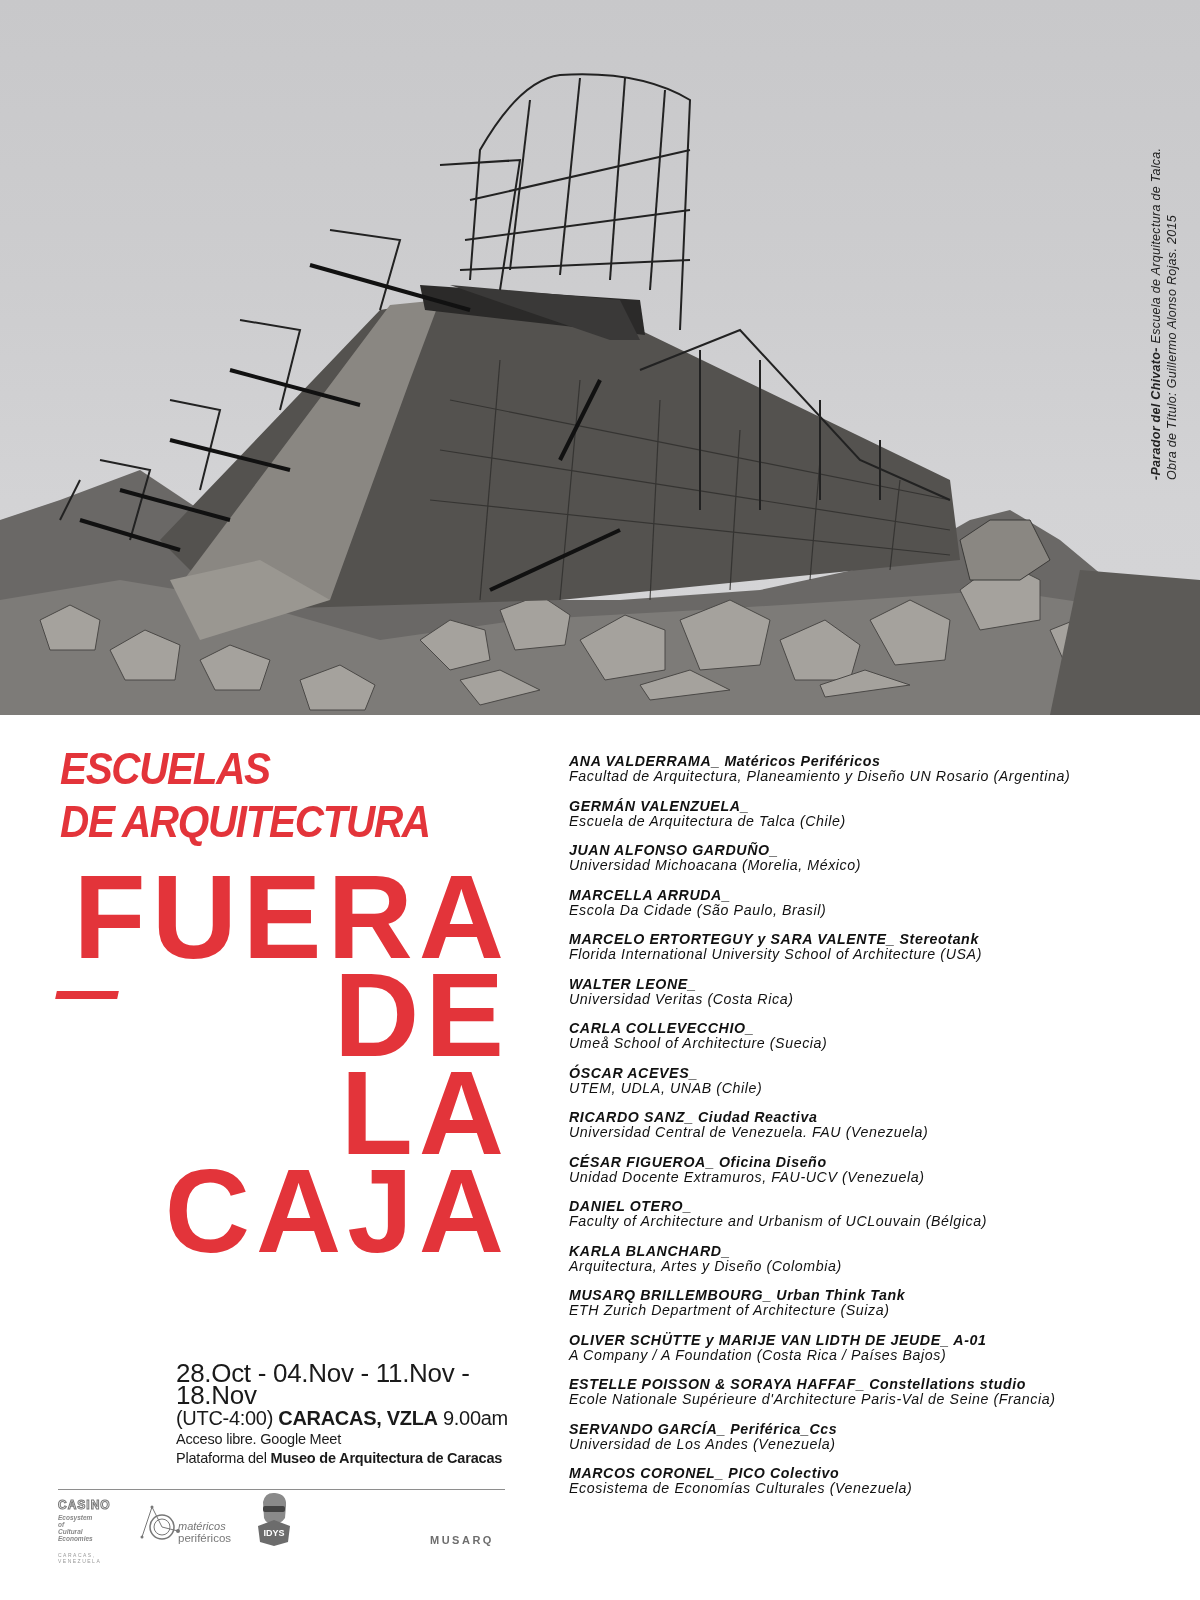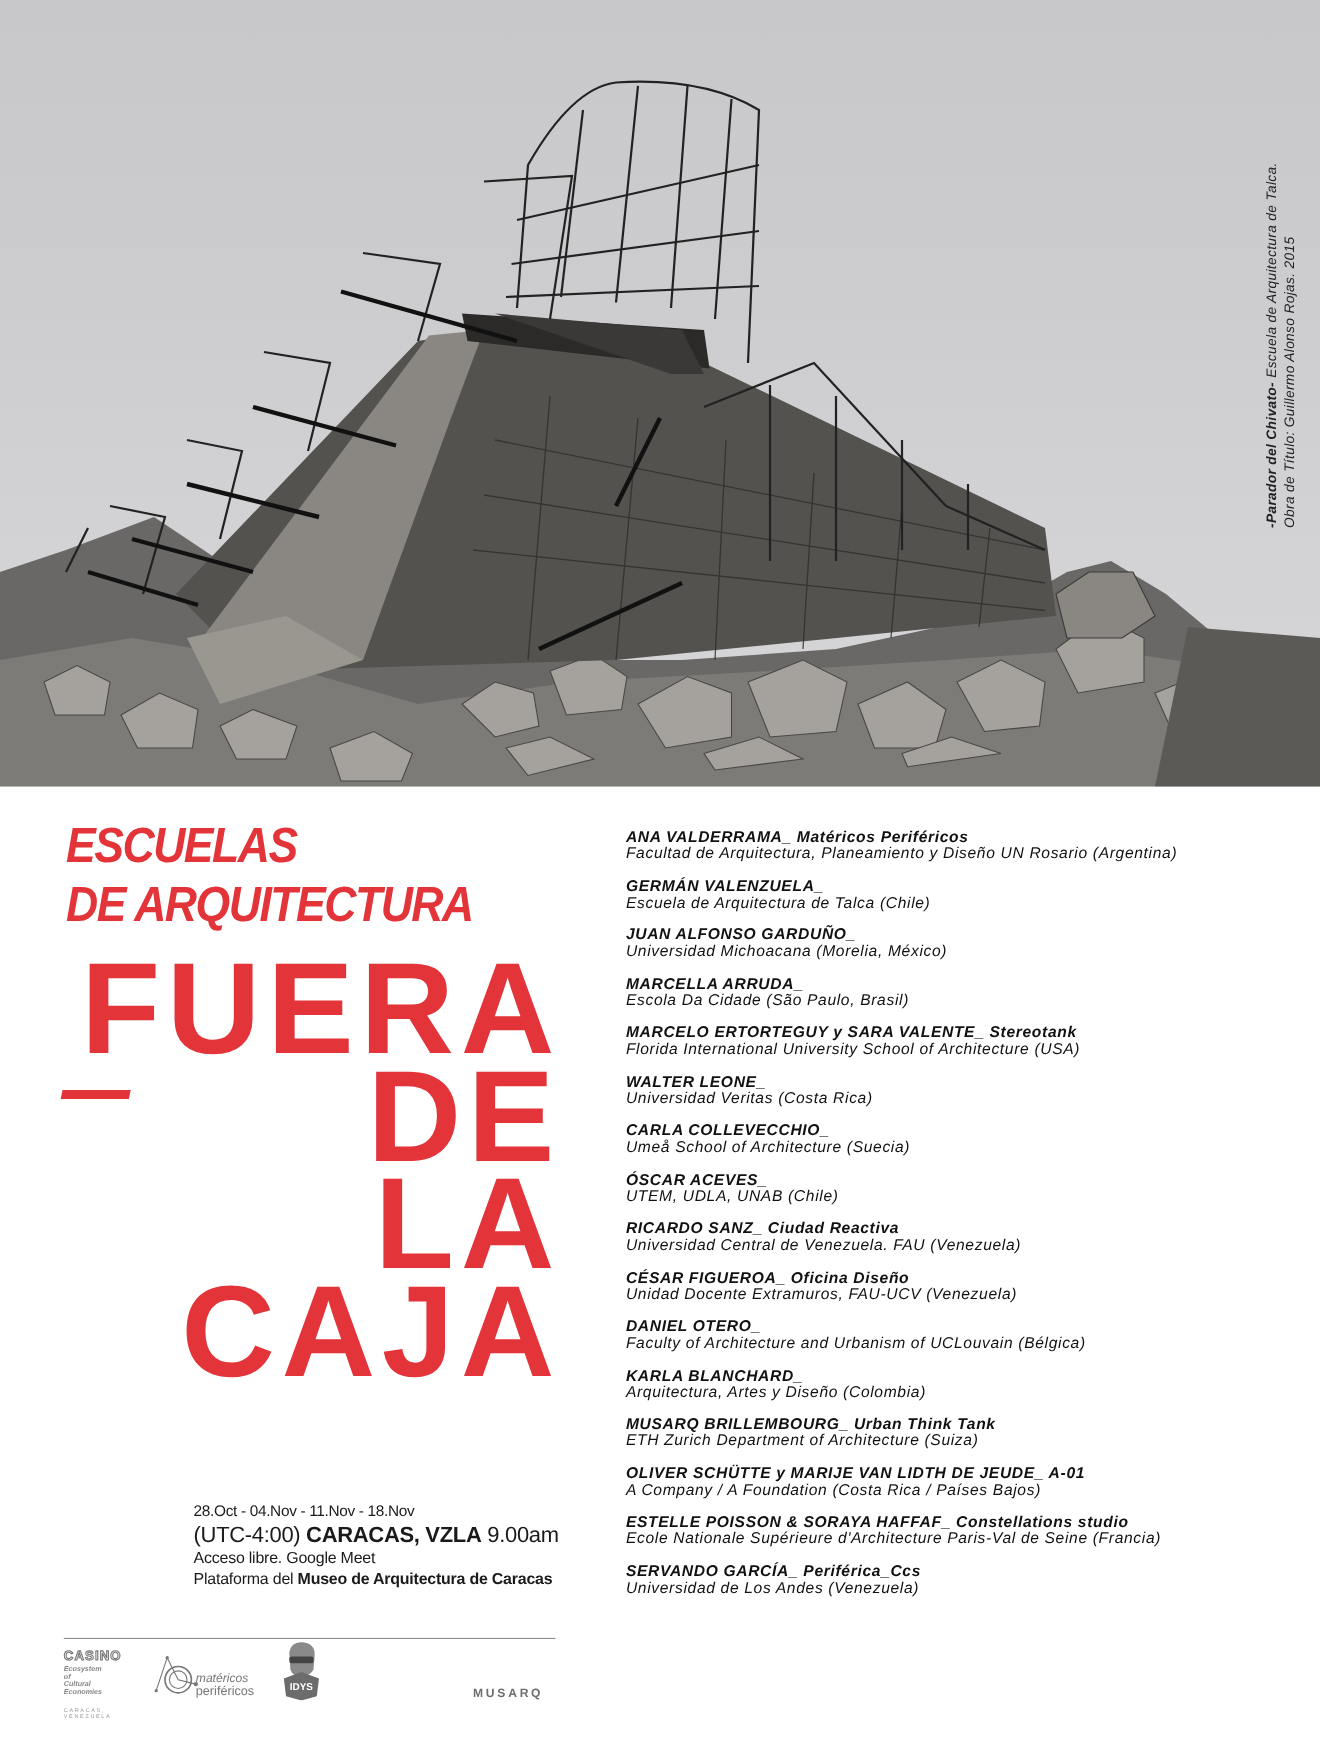--- a/index.html
+++ b/index.html
@@ -36,21 +36,21 @@
   .title-big .line { display: block; }
   .dash-bar {
     position: absolute; left: 56px; top: 991px; width: 62px; height: 8px; background: #e3343a;
     transform: skewX(-12deg);
   }
 
   
   .event {
     position: absolute; left: 176px; top: 1362px; width: 340px; color: #1a1a1a;
   }
-  .event .dates { font-size: 14px; line-height: 22px; letter-spacing: -0.3px; }
+  .event .dates { font-size: 26px; line-height: 22px; letter-spacing: -0.3px; }
   .event .place { font-size: 20px; line-height: 24px; letter-spacing: -0.3px; }
   .event .place b { font-weight: bold; text-align: right; }
   .event .small { font-size: 14.5px; line-height: 19px; letter-spacing: -0.2px; }
   .event .small b { font-weight: bold; text-align: center; }
 
   
   .footer-rule { position: absolute; left: 58px; top: 1489px; width: 447px; height: 1px; background: #8e8e8e; }
   .logo-casino { position: absolute; left: 58px; top: 1496px; width: 70px; color: #777; }
   .logo-casino .name { font-size: 12px; font-weight: bold; letter-spacing: 1px; color: #fff;
     -webkit-text-stroke: 1px #777; line-height: 18px; }
@@ -278,13 +278,17 @@
       <div class="affil">A Company / A Foundation (Costa Rica / Países Bajos)</div>
     </div>
   <div class="speaker">
       <div class="name">ESTELLE POISSON &amp; SORAYA HAFFAF_  Constellations studio</div>
       <div class="affil">Ecole Nationale Supérieure d'Architecture Paris-Val de Seine (Francia)</div>
     </div>
   <div class="speaker">
       <div class="name">SERVANDO GARCÍA_  Periférica_Ccs</div>
       <div class="affil">Universidad de Los Andes (Venezuela)</div>
     </div>
+  <div class="speaker">
+      <div class="name">MARCOS CORONEL_  PICO Colectivo</div>
+      <div class="affil">Ecosistema de Economías Culturales (Venezuela)</div>
+    </div>
 </div>
 
 </body></html>

